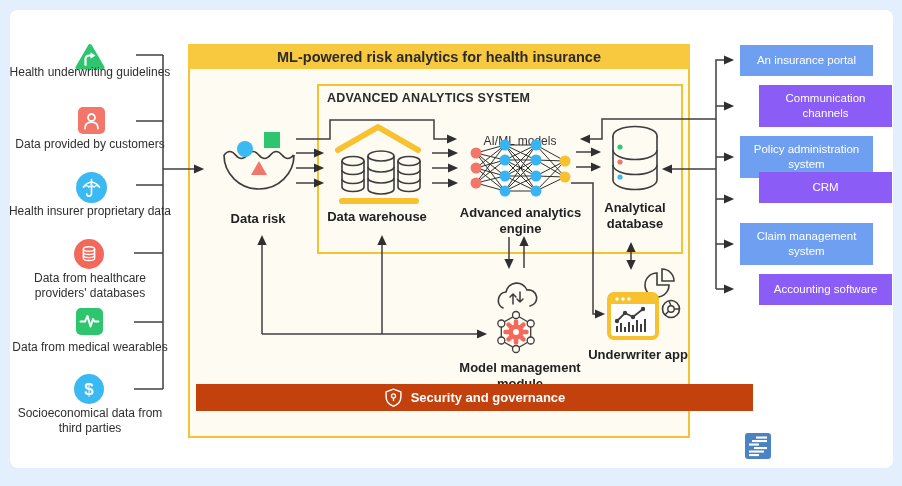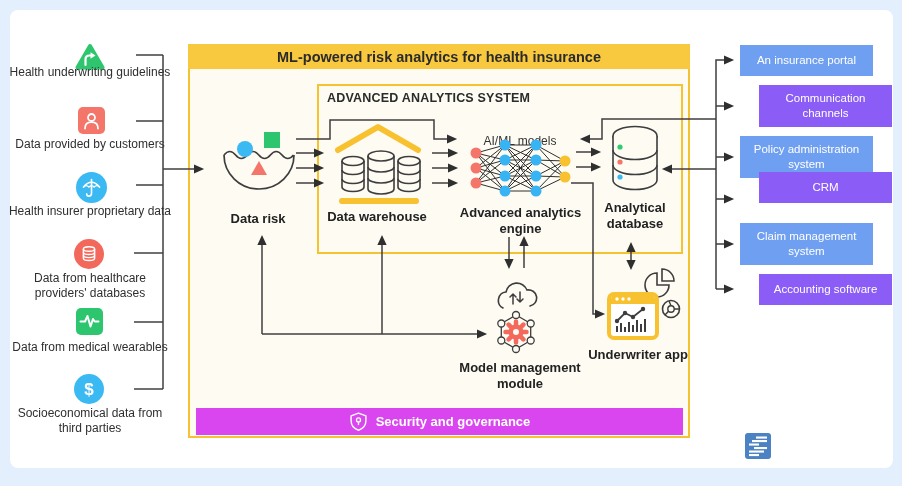--- a/index.html
+++ b/index.html
@@ -14,21 +14,21 @@
   
   .src-label{position:absolute;left:8px;width:164px;text-align:center;font-size:12px;line-height:1.28;color:#2f2f2f;}
   .src-icon{position:absolute;}
   
   .main-box{position:absolute;left:188px;top:44px;width:502px;height:394px;background:#fdfbf2;border:2px solid #f5c232;box-sizing:border-box;}
   .title-bar{position:absolute;left:188px;top:44px;width:502px;height:25px;background:#f8c93f;display:flex;align-items:center;justify-content:center;font-weight:bold;font-size:14.5px;color:#2b2b2b;box-sizing:border-box;}
   .aas-box{position:absolute;left:317px;top:84px;width:366px;height:170px;border:2px solid #f5c232;box-sizing:border-box;}
   .aas-label{position:absolute;left:327px;top:91px;font-weight:bold;font-size:12.5px;color:#2b2b2b;letter-spacing:.2px;}
   .node-label{position:absolute;text-align:center;font-weight:bold;font-size:13px;line-height:1.22;color:#222;}
   .ai-label{position:absolute;left:455px;top:122px;width:130px;text-align:center;font-size:12px;color:#333;margin-top:12px;}
-  .security-bar{position:absolute;left:196px;top:408px;width:487px;height:27px;background:#d946ef;display:flex;align-items:center;justify-content:center;gap:8px;color:#fff;font-weight:bold;font-size:13px;}
+  .security-bar{position:absolute;left:196px;top:384px;width:557px;height:27px;background:#c2410c;display:flex;align-items:center;justify-content:center;gap:8px;color:#fff;font-weight:bold;font-size:13px;}
   
   .target-btn{position:absolute;left:740px;width:133px;display:flex;align-items:center;justify-content:center;text-align:center;color:#fff;font-size:11.5px;line-height:1.3;padding:0 3px;box-sizing:border-box;}
   .t-light{background:#6f9ff1;}
   .t-dark{background:#8b5cf6;margin-left:19px;}
   
   .logo{position:absolute;left:745px;top:433px;display:flex;align-items:center;gap:6px;}
   .logo-text{font-variant:small-caps;font-weight:bold;font-size:18px;color:#447dc0;letter-spacing:.3px;}
   svg{display:block;}
   .layer{position:absolute;left:0;top:0;pointer-events:none;}
 </style>

